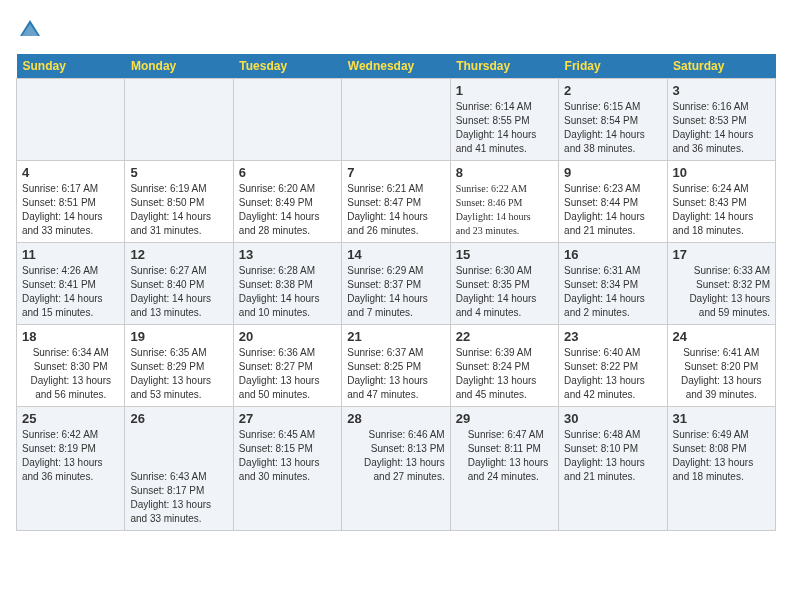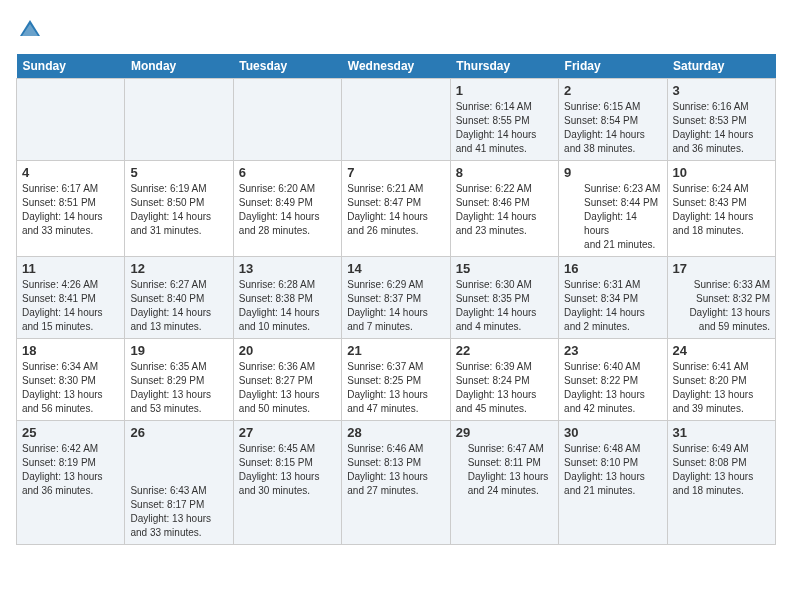--- a/index.html
+++ b/index.html
@@ -45,21 +45,21 @@
       font-size: 15px;
       color: #555;
     }
     table {
       width: 100%;
       border-collapse: collapse;
       font-size: 11px;
     }
     th {
       background-color: #2a7ab5;
-      color: #ffffff;
+      color: #fde047;
       text-align: left;
       padding: 5px 6px;
       font-size: 12px;
       font-weight: bold;
     }
     td {
       border: 1px solid #ccc;
       vertical-align: top;
       padding: 4px 5px;
       width: 107px;
@@ -165,28 +165,28 @@
         </td>
         <td>
           <span class="day-num">7</span>
           <div class="day-info" style="white-space: pre-line;">Sunrise: 6:21 AM
 Sunset: 8:47 PM
 Daylight: 14 hours
 and 26 minutes.</div>
         </td>
         <td>
           <span class="day-num">8</span>
-          <div class="day-info" style="white-space: pre-line;">Sunrise: 6:22 AM
+          <div class="day-info" style="white-space: pre-line; font-family: Liberation Serif, serif;">Sunrise: 6:22 AM
 Sunset: 8:46 PM
 Daylight: 14 hours
 and 23 minutes.</div>
         </td>
         <td>
           <span class="day-num">9</span>
-          <div class="day-info" style="white-space: pre-line; margin-left: 20px;">Sunrise: 6:23 AM
+          <div class="day-info" style="white-space: pre-line;">Sunrise: 6:23 AM
 Sunset: 8:44 PM
 Daylight: 14 hours
 and 21 minutes.</div>
         </td>
         <td>
           <span class="day-num">10</span>
           <div class="day-info" style="white-space: pre-line;">Sunrise: 6:24 AM
 Sunset: 8:43 PM
 Daylight: 14 hours
 and 18 minutes.</div>
@@ -239,21 +239,21 @@
           <span class="day-num">17</span>
           <div class="day-info" style="white-space: pre-line; text-align: right;">Sunrise: 6:33 AM
 Sunset: 8:32 PM
 Daylight: 13 hours
 and 59 minutes.</div>
         </td>
       </tr>
       <tr>
         <td>
           <span class="day-num">18</span>
-          <div class="day-info" style="white-space: pre-line;">Sunrise: 6:34 AM
+          <div class="day-info" style="white-space: pre-line; text-align: center;">Sunrise: 6:34 AM
 Sunset: 8:30 PM
 Daylight: 13 hours
 and 56 minutes.</div>
         </td>
         <td>
           <span class="day-num">19</span>
           <div class="day-info" style="white-space: pre-line;">Sunrise: 6:35 AM
 Sunset: 8:29 PM
 Daylight: 13 hours
 and 53 minutes.</div>
@@ -281,21 +281,21 @@
         </td>
         <td>
           <span class="day-num">23</span>
           <div class="day-info" style="white-space: pre-line;">Sunrise: 6:40 AM
 Sunset: 8:22 PM
 Daylight: 13 hours
 and 42 minutes.</div>
         </td>
         <td>
           <span class="day-num">24</span>
-          <div class="day-info" style="white-space: pre-line;">Sunrise: 6:41 AM
+          <div class="day-info" style="white-space: pre-line; text-align: center;">Sunrise: 6:41 AM
 Sunset: 8:20 PM
 Daylight: 13 hours
 and 39 minutes.</div>
         </td>
       </tr>
       <tr>
         <td>
           <span class="day-num">25</span>
           <div class="day-info" style="white-space: pre-line;">Sunrise: 6:42 AM
 Sunset: 8:19 PM
@@ -311,21 +311,21 @@
         </td>
         <td>
           <span class="day-num">27</span>
           <div class="day-info" style="white-space: pre-line;">Sunrise: 6:45 AM
 Sunset: 8:15 PM
 Daylight: 13 hours
 and 30 minutes.</div>
         </td>
         <td>
           <span class="day-num">28</span>
-          <div class="day-info" style="white-space: pre-line;">Sunrise: 6:46 AM
+          <div class="day-info" style="white-space: pre-line; text-align: right;">Sunrise: 6:46 AM
 Sunset: 8:13 PM
 Daylight: 13 hours
 and 27 minutes.</div>
         </td>
         <td>
           <span class="day-num">29</span>
           <div class="day-info" style="white-space: pre-line; margin-left: 12px;">Sunrise: 6:47 AM
 Sunset: 8:11 PM
 Daylight: 13 hours
 and 24 minutes.</div>

